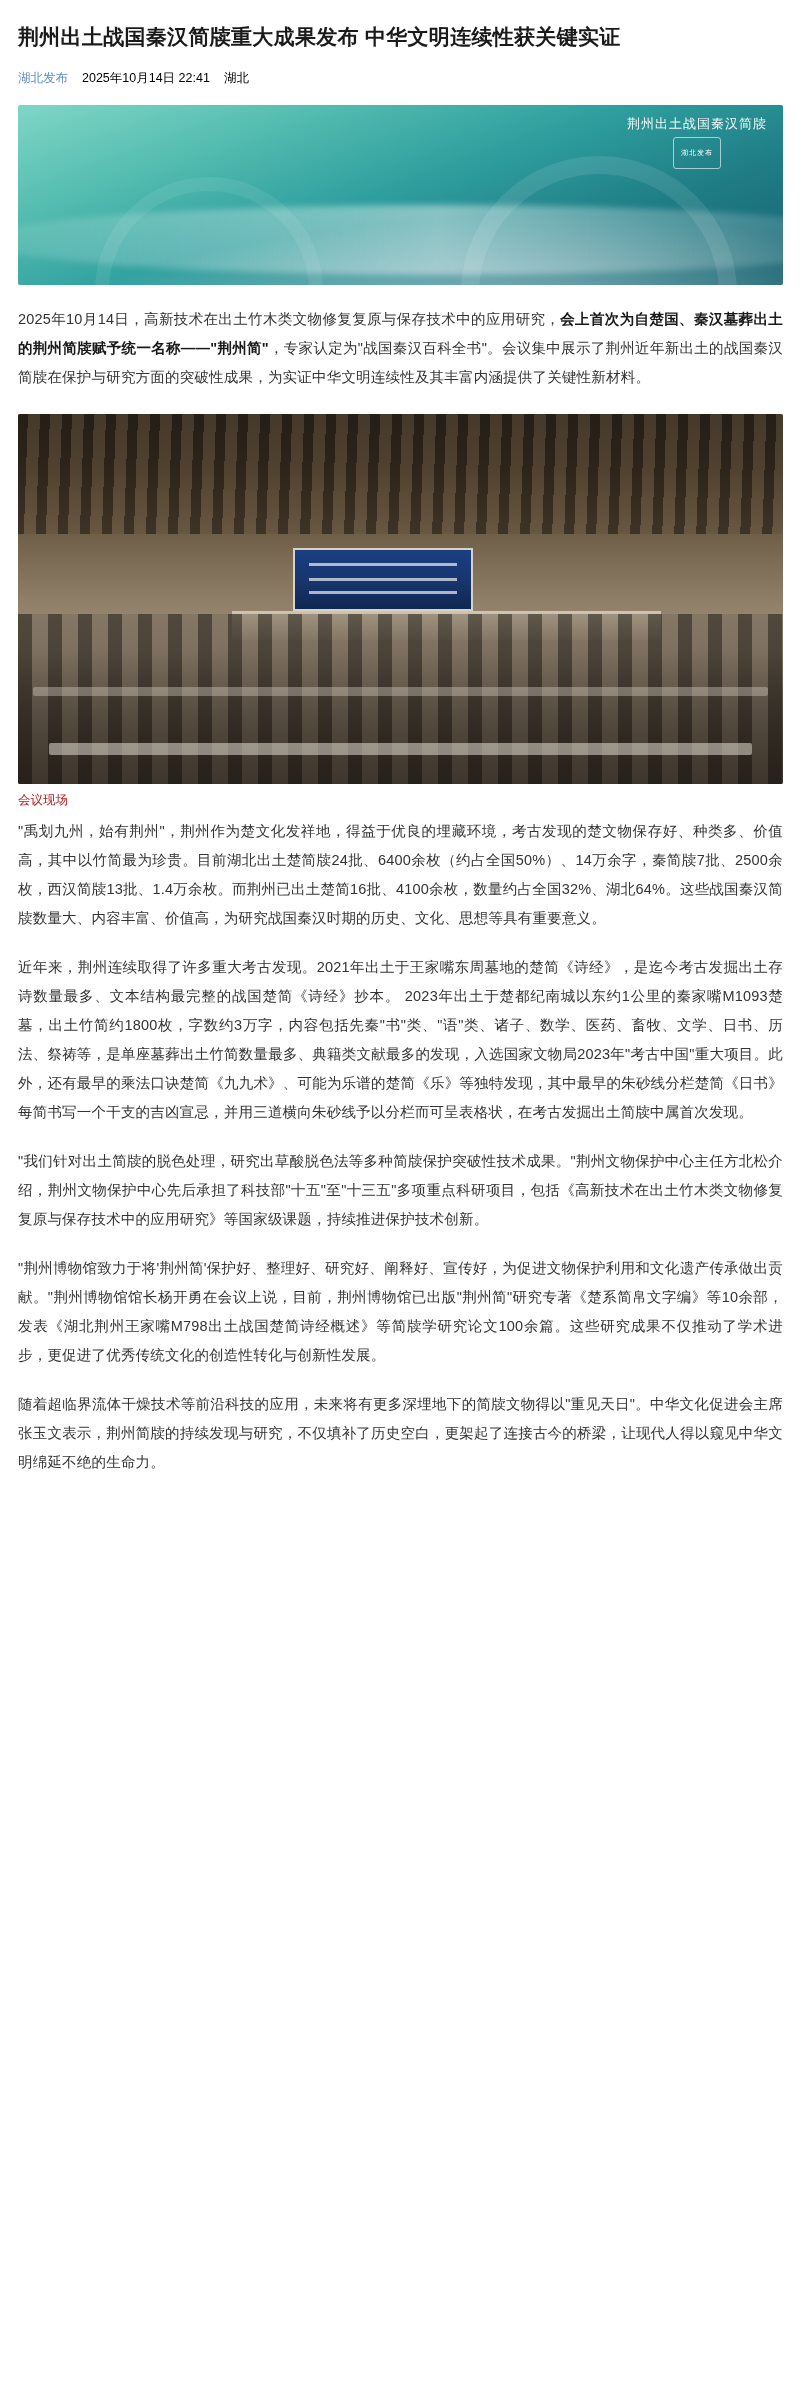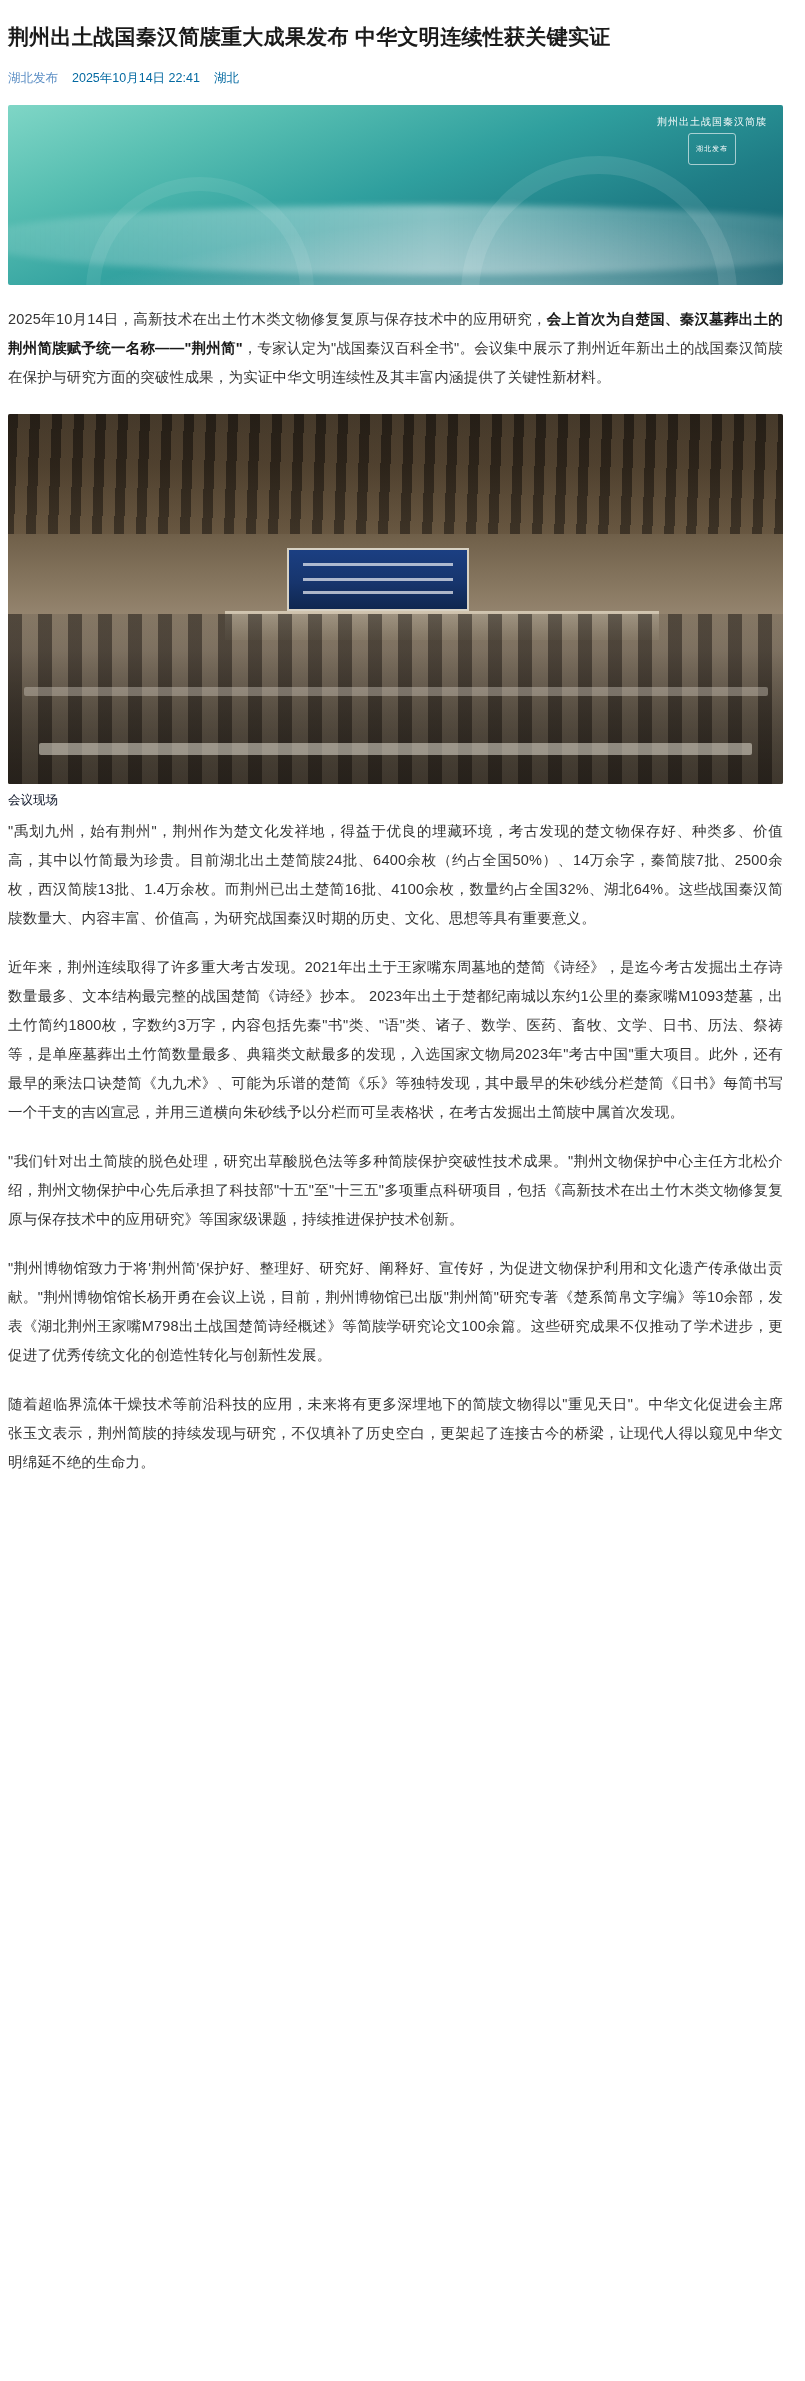--- a/index.html
+++ b/index.html
@@ -8,21 +8,21 @@
     background: #ffffff;
   }
   body {
     font-family: "Liberation Sans", "DejaVu Sans", sans-serif;
     color: #222222;
     width: 805px;
   }
   .page {
     width: 805px;
     box-sizing: border-box;
-    padding: 18px 22px 30px 8px;
+    padding: 18px 22px 30px 18px;
   }
   .article-title {
     font-size: 21px;
     line-height: 1.45;
     font-weight: 700;
     color: #1a1a1a;
     margin: 4px 0 18px 0;
     letter-spacing: 0.3px;
   }
   .meta-row {
@@ -30,21 +30,21 @@
     align-items: center;
     gap: 14px;
     font-size: 12.5px;
     color: #8a8a8a;
     margin-bottom: 18px;
   }
   .meta-source {
     color: #5b8ec4;
   }
   .meta-time, .meta-loc {
-    color: #0369a1;
+    color: #000000;
   }
   .hero-img {
     width: 100%;
     height: 180px;
     border-radius: 2px;
     margin-bottom: 20px;
     position: relative;
     overflow: hidden;
     background: linear-gradient(160deg, #7fd6c6 0%, #58bfb2 22%, #2f9f9e 48%, #1f7d86 72%, #16606e 100%);
   }
@@ -86,21 +86,21 @@
     border: 14px solid rgba(255,255,255,0.08);
   }
   .hero-badge {
     position: absolute;
     right: 16px;
     top: 10px;
     text-align: center;
     color: #ffffff;
   }
   .hero-badge .bline1 {
-    font-size: 10px;
+    font-size: 13px;
     letter-spacing: 1px;
     opacity: 0.95;
     white-space: nowrap;
   }
   .hero-badge .bmark {
     margin: 4px auto 0 auto;
     width: 46px;
     height: 30px;
     border: 1px solid rgba(255,255,255,0.6);
     border-radius: 3px;
@@ -170,21 +170,21 @@
     position: absolute;
     left: 2%;
     right: 2%;
     bottom: 24%;
     height: 9px;
     background: rgba(215,208,195,0.4);
     border-radius: 2px;
   }
   .photo-caption {
     font-size: 12.5px;
-    color: #0f172a;
+    color: #b91c1c;
     margin-top: 8px;
   }
   p.body {
     font-size: 14.5px;
     line-height: 2.0;
     color: #333333;
     margin: 0 0 20px 0;
     text-align: justify;
     letter-spacing: 0.2px;
   }

